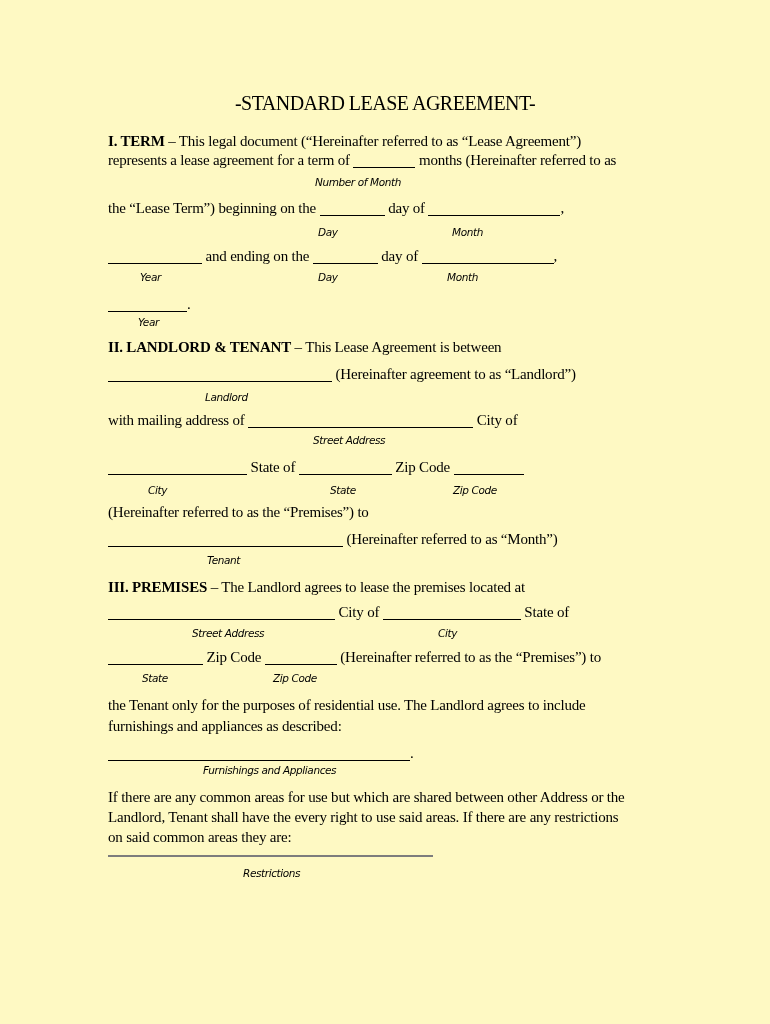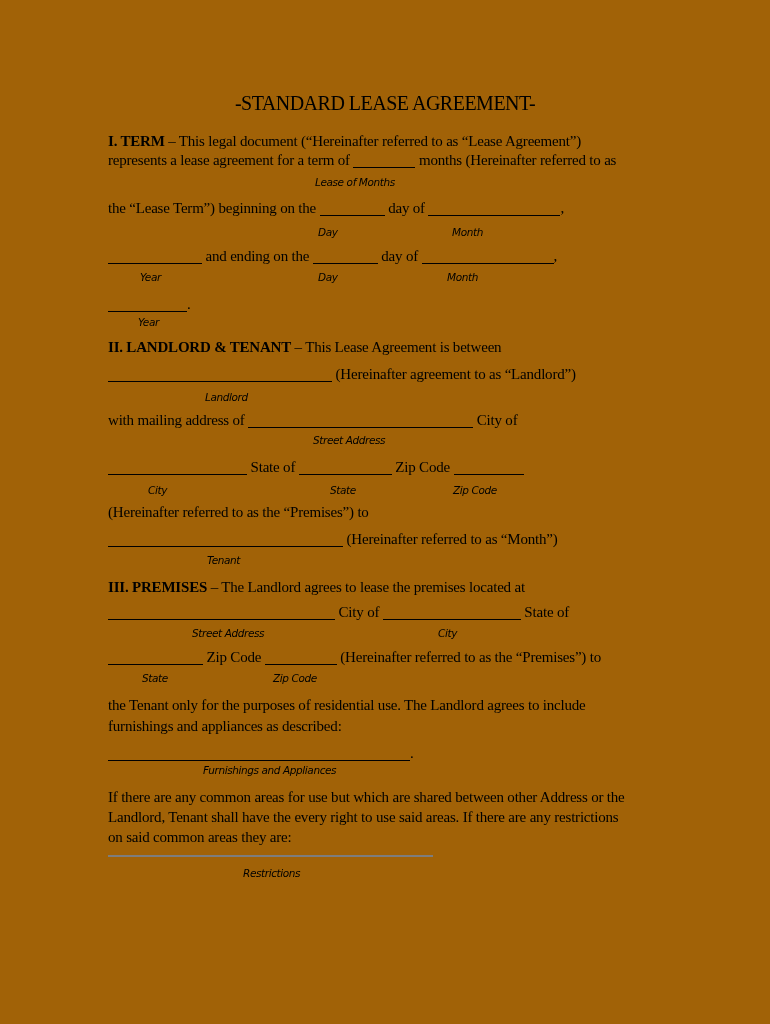--- a/index.html
+++ b/index.html
@@ -1,17 +1,17 @@
 <!DOCTYPE html>
 <html><head>
 <meta charset="utf-8">
 <style>
   html,body { margin:0; padding:0; background:#ffffff; }
   .page {
-    position:relative; width:770px; height:1024px; background:#a16207;
+    position:relative; width:770px; height:1024px; background:#fef9c3;
     font-family:"Liberation Serif", serif; font-size:15px; letter-spacing:-0.2px;
     color:#000;
   }
   .title {
     position:absolute; left:0; width:770px; text-align:center;
     font-size:20px; letter-spacing:-0.5px;
   }
   .line { position:absolute; left:108px; white-space:nowrap; line-height:18px; }
   .b { font-weight:bold;text-align:right; }
   .blank {
@@ -28,21 +28,21 @@
 <body>
 
 <div class="page">
 
   <div class="title" style="top:92px">-STANDARD LEASE AGREEMENT-</div>
 
   <div class="line" style="top:132px"><span class="b">I. TERM</span><span> – This legal document (“Hereinafter referred to as “Lease Agreement”)</span></div>
 
   <div class="line" style="top:151px"><span>represents a lease agreement for a term of </span><span class="blank" style="width:62px"></span><span> months (Hereinafter referred to as</span></div>
 
-  <span class="flabel" style="top:176px; left:315px">Lease of Months</span>
+  <span class="flabel" style="top:176px; left:315px">Number of Month</span>
 
   <div class="line" style="top:199px"><span>the “Lease Term”) beginning on the </span><span class="blank" style="width:65px"></span><span> day of </span><span class="blank" style="width:132px"></span><span>,</span></div>
 
   <span class="flabel" style="top:226px; left:318px">Day</span>
   <span class="flabel" style="top:226px; left:452px">Month</span>
 
   <div class="line" style="top:247px"><span class="blank" style="width:94px"></span><span> and ending on the </span><span class="blank" style="width:65px"></span><span> day of </span><span class="blank" style="width:132px"></span><span>,</span></div>
 
   <span class="flabel" style="top:271px; left:140px">Year</span>
   <span class="flabel" style="top:271px; left:318px">Day</span>

